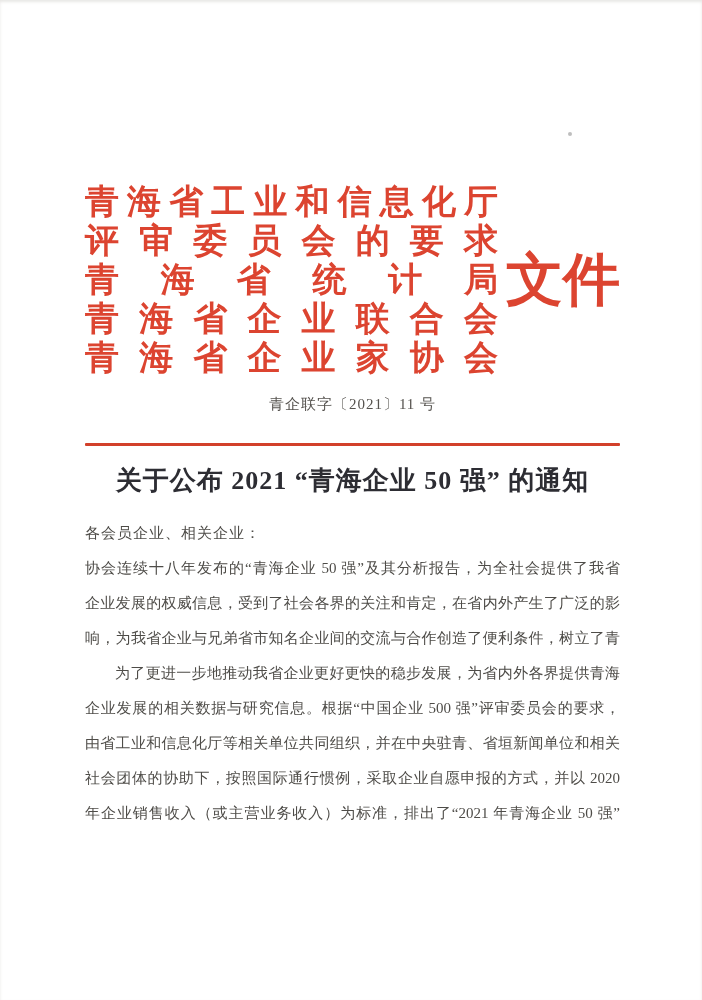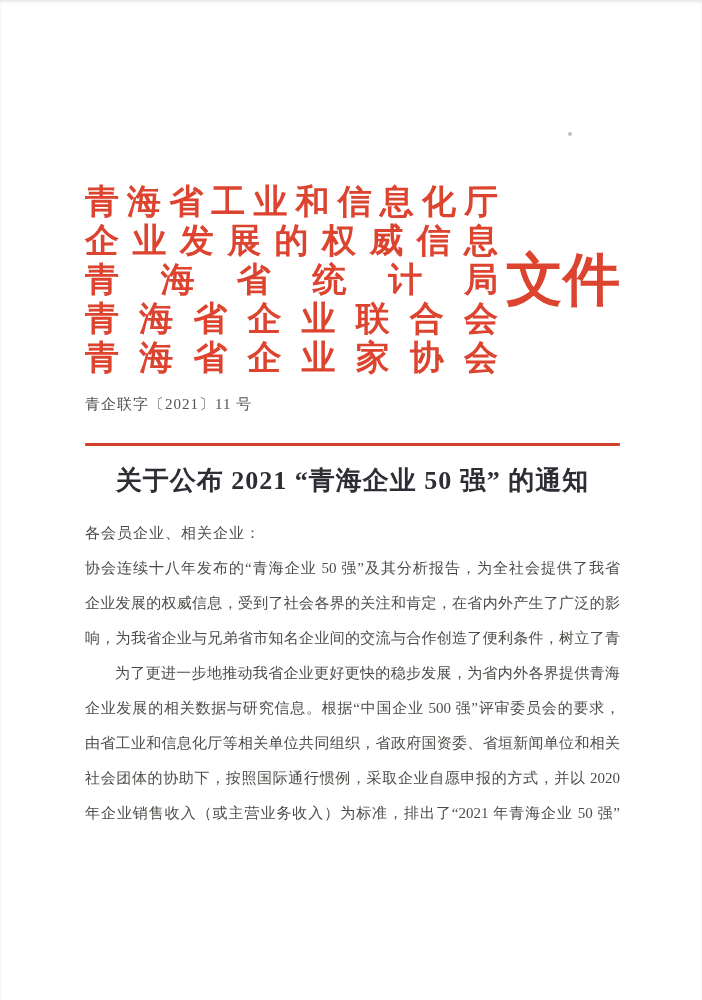--- a/index.html
+++ b/index.html
@@ -43,21 +43,21 @@
     font-size: 57px;
     line-height: 1;
     font-weight: bold;
     color: var(--header-red, #dc4430);
     white-space: nowrap;
   }
   .doc-number {
     margin-top: 16px;
     height: 22px;
     line-height: 22px;
-    text-align: left;
+    text-align: center;
     font-size: 15px;
     letter-spacing: 1px;
     color: var(--doc-number-text, #55524e);
   }
   .red-rule {
     margin-top: 28px;
     height: 3px;
     background: var(--rule-red, #d2402a);
     border-radius: 1px;
   }
@@ -103,21 +103,21 @@
 <body>
 
 <div class="page">
   <div class="speck"></div>
 
   <div class="content">
 
     <div class="letterhead">
       <div class="org-lines">
           <div class="org-line">青海省工业和信息化厅</div>
-          <div class="org-line">企业发展的权威信息</div>
+          <div class="org-line">评审委员会的要求</div>
           <div class="org-line">青海省统计局</div>
           <div class="org-line">青海省企业联合会</div>
           <div class="org-line">青海省企业家协会</div>
         </div>
       <div class="doc-type">文件</div>
     </div>
 
     <div class="doc-number">青企联字〔2021〕11 号</div>
 
     <div class="red-rule"></div>
@@ -128,21 +128,21 @@
       <div class="salutation">各会员企业、相关企业：</div>
       <div>
           <div class="paragraph">
             <div class="line">协会连续十八年发布的“青海企业 50 强”及其分析报告，为全社会提供了我省</div>
             <div class="line">企业发展的权威信息，受到了社会各界的关注和肯定，在省内外产生了广泛的影</div>
             <div class="line">响，为我省企业与兄弟省市知名企业间的交流与合作创造了便利条件，树立了青</div>
           </div>
           <div class="paragraph">
             <div class="line indent">为了更进一步地推动我省企业更好更快的稳步发展，为省内外各界提供青海</div>
             <div class="line">企业发展的相关数据与研究信息。根据“中国企业 500 强”评审委员会的要求，</div>
-            <div class="line">由省工业和信息化厅等相关单位共同组织，省政府国资委、省垣新闻单位和相关</div>
+            <div class="line">由省工业和信息化厅等相关单位共同组织，并在中央驻青、省垣新闻单位和相关</div>
             <div class="line">社会团体的协助下，按照国际通行惯例，采取企业自愿申报的方式，并以 2020</div>
             <div class="line">年企业销售收入（或主营业务收入）为标准，排出了“2021 年青海企业 50 强”</div>
           </div>
         </div>
     </div>
 
   </div>
 </div>
 
 </body></html>

